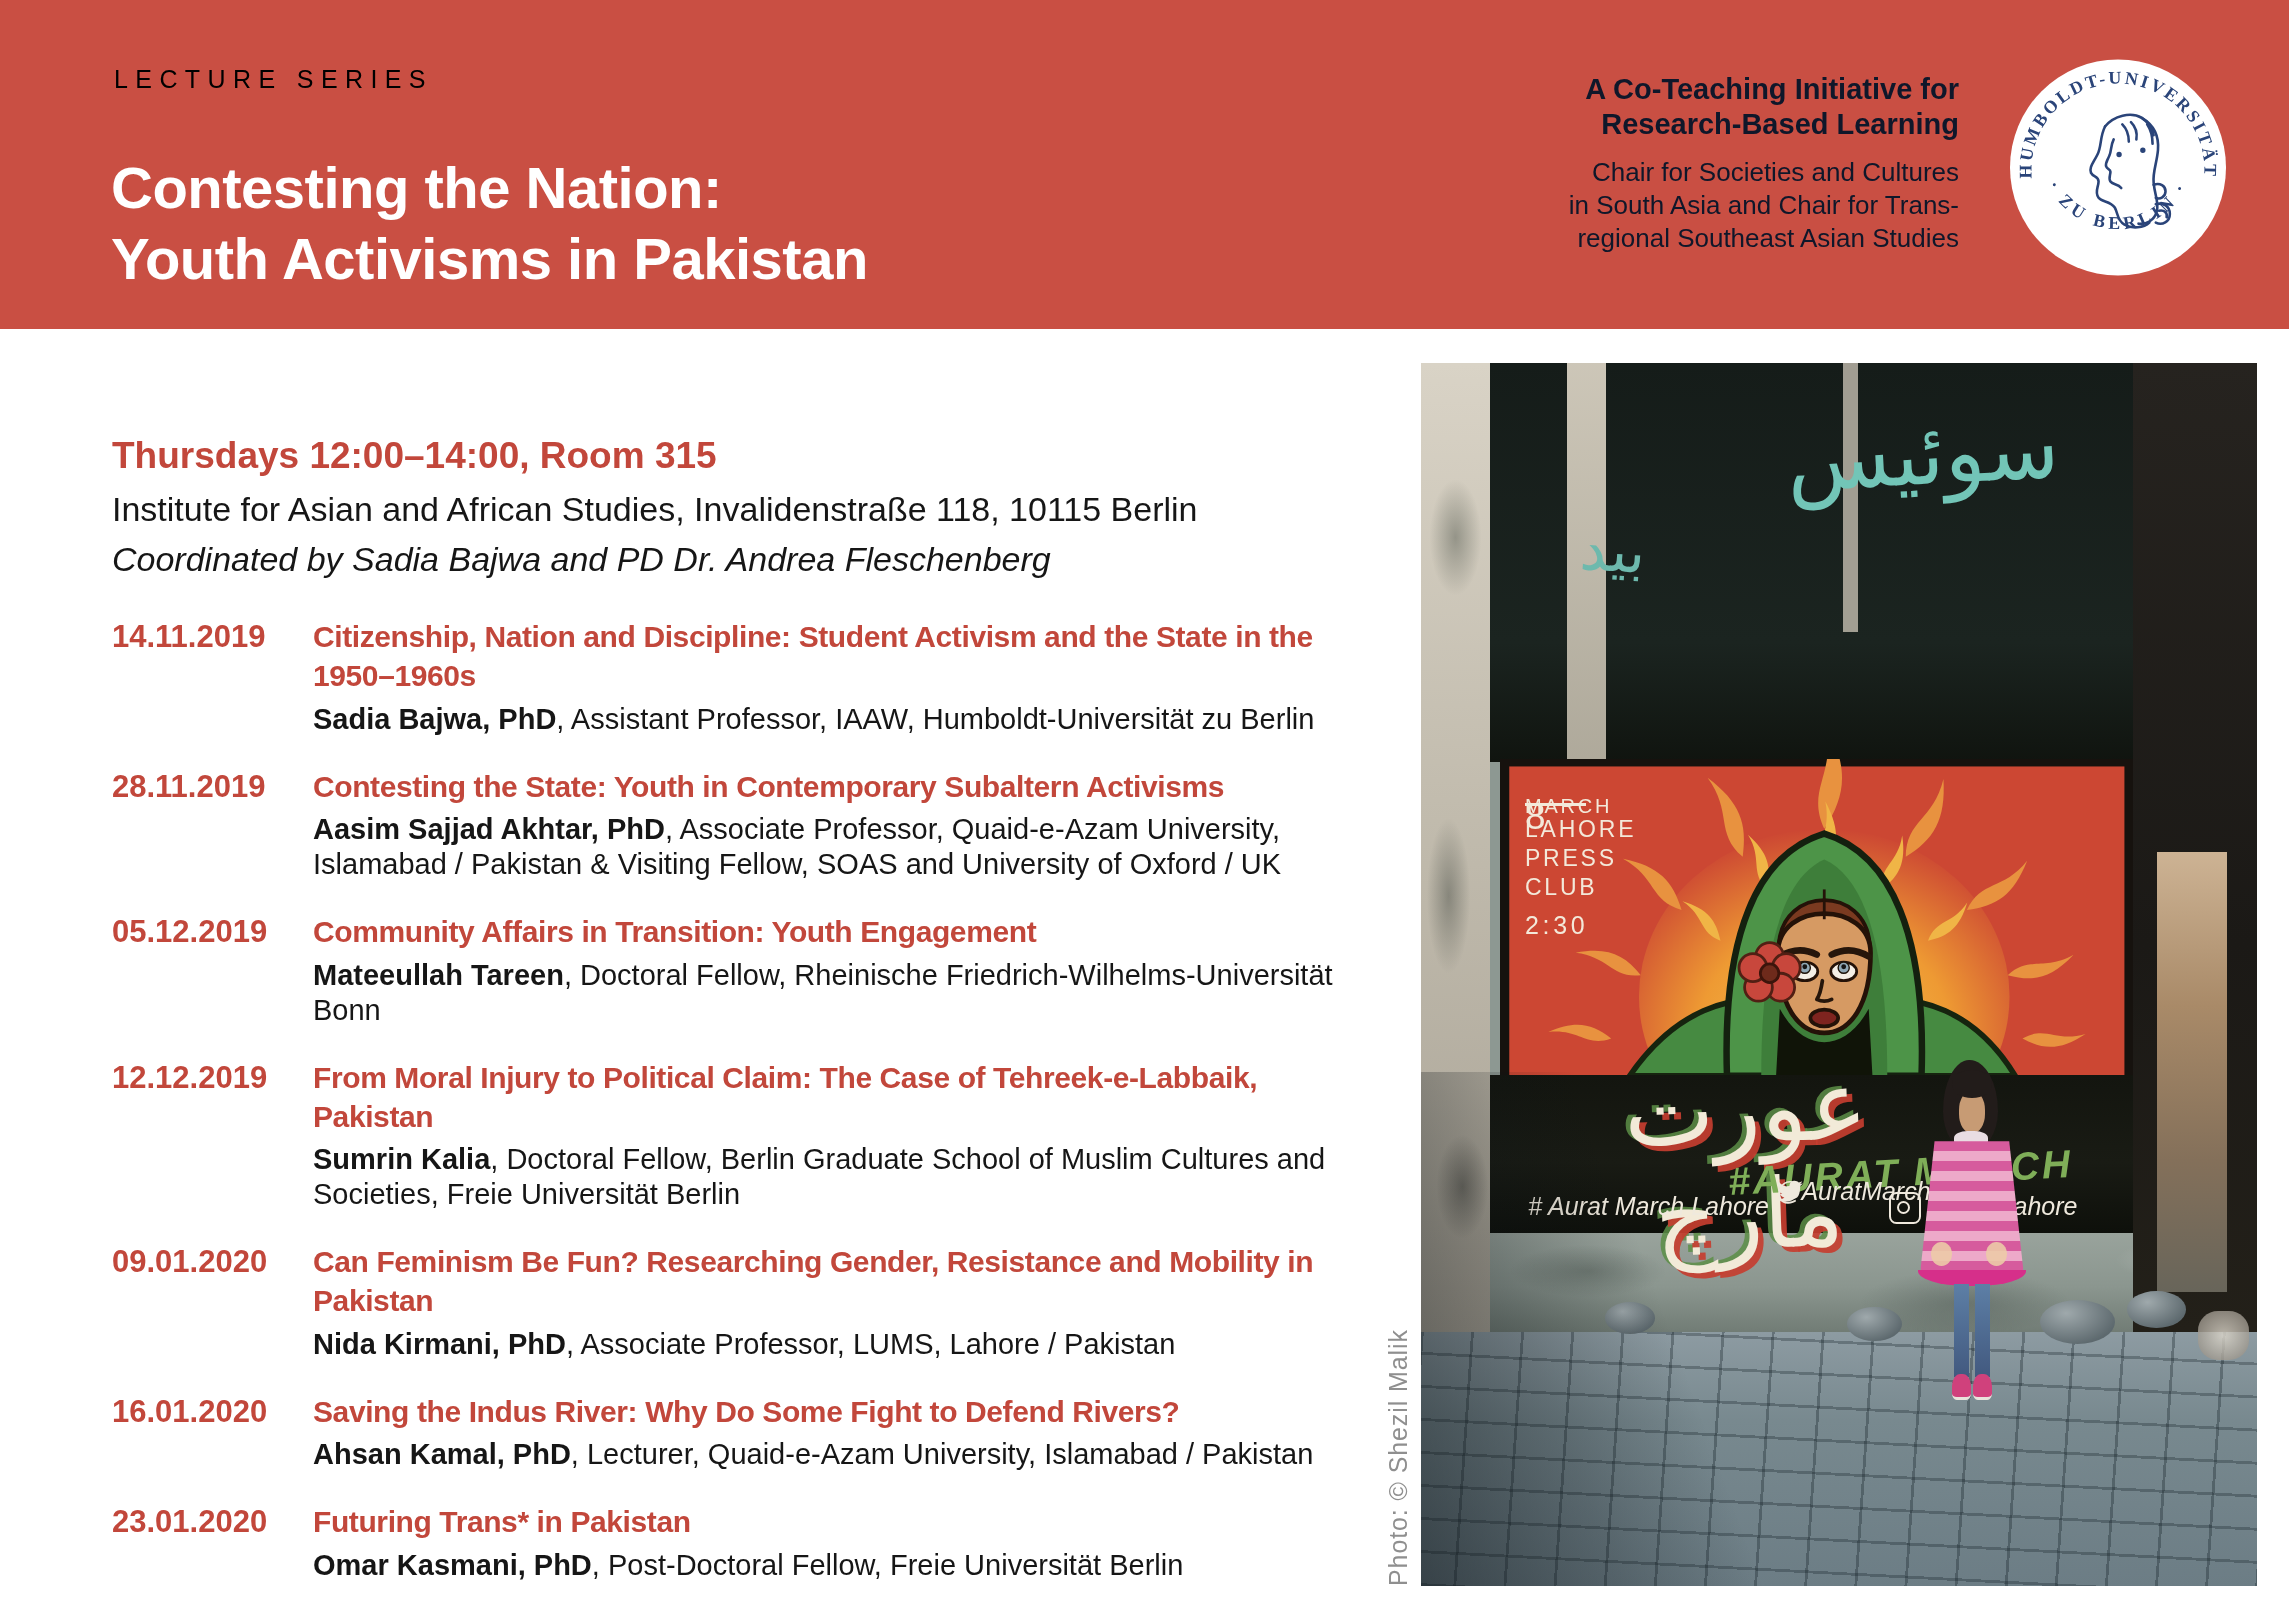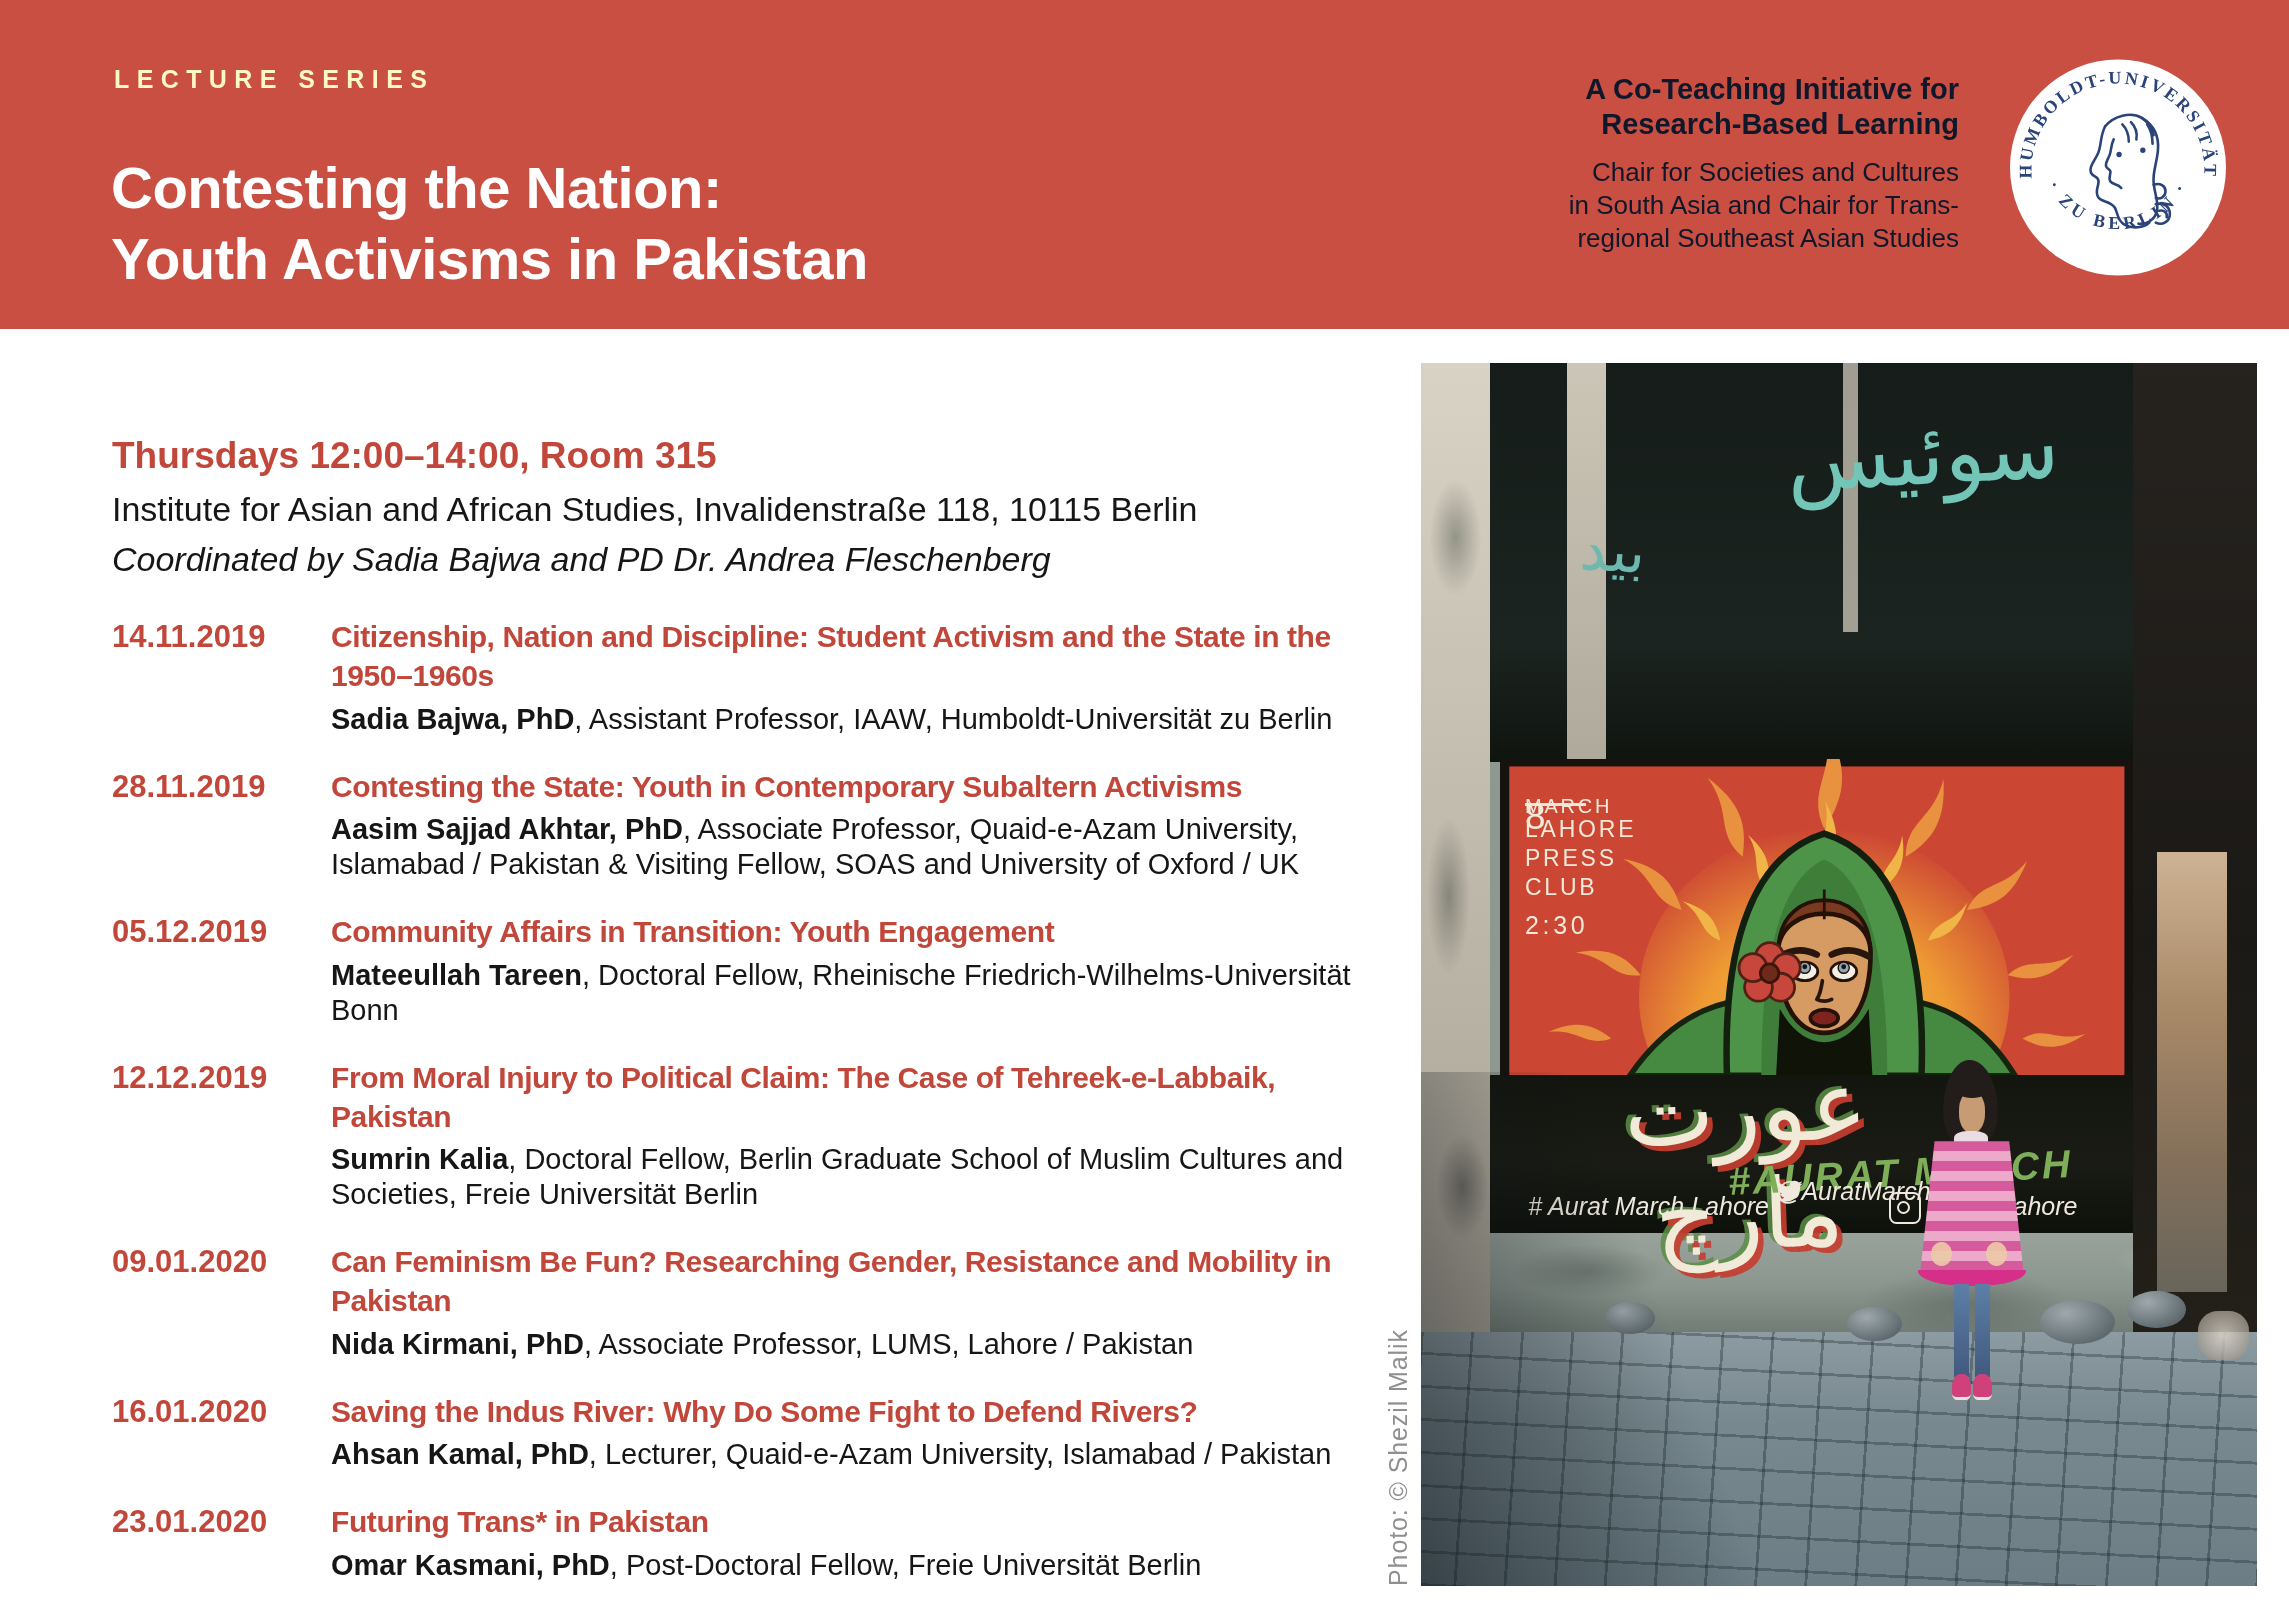--- a/index.html
+++ b/index.html
@@ -1,38 +1,38 @@
 <!DOCTYPE html>
 <html style="font-size:14.8px"><head>
 <meta charset="utf-8">
 <style>
   html,body{margin:0;padding:0;}
   body{width:2290px;height:1619px;background:#ffffff;font-family:"Liberation Sans",sans-serif;color:#151515;}
   .page{position:relative;width:2290px;height:1619px;overflow:hidden;background:#fff;}
 
   
   .band{position:absolute;left:0;top:0;width:2290px;height:329px;background:#c94f43;}
-  .series{position:absolute;left:114px;top:65px;font-size:25px;font-weight:700;letter-spacing:7.4px;color:#fef9c3;}
+  .series{position:absolute;left:114px;top:65px;font-size:25px;font-weight:400;letter-spacing:7.4px;color:#000000;}
   .title{position:absolute;left:111px;top:113px;font-size:58px;line-height:71px;font-weight:700;color:#fff;letter-spacing:-0.5px;}
   .title span{display:block;}
   .band-right{position:absolute;right:331px;top:72px;text-align:right;color:#0f172a;}
   .band-right .b1{font-size:29px;line-height:35px;font-weight:700;}
   .band-right .b2{font-size:26px;line-height:33px;margin-top:14px;font-weight:400;}
   .band-right .b1 span,.band-right .b2 span{display:block;}
   .logo{position:absolute;left:2010px;top:54px;width:216px;height:227px;}
 
   
   .info{position:absolute;left:112px;top:426px;margin-top:8px;}
   .schedule{color:#c2473b;font-weight:700;font-size:37px;line-height:44px;}
   .location{font-size:34px;line-height:50px;margin-top:5.5px;color:#161616;}
   .coord{font-size:34px;line-height:50px;font-style:italic;color:#161616;}
 
   
   .lectures{position:absolute;left:112px;top:617px;width:1283px;}
-  .lecture{display:flex;gap:53px;margin-bottom:30px;}
+  .lecture{display:flex;gap:35px;margin-bottom:30px;}
   .lec-date{flex:0 0 166px;color:#c2473b;font-weight:700;font-size:31px;line-height:39px;}
   .lec-main{flex:1;max-width:1052px;}
   .lec-title{color:#c2473b;font-weight:700;font-size:30px;line-height:39px;letter-spacing:-0.4px;}
   .lec-speaker{font-size:29px;line-height:35px;margin-top:6.5px;color:#161616;}
   .lec-speaker b{font-weight:700;}
 
   
   .photo-credit{position:absolute;left:1384px;top:1586px;transform:rotate(-90deg);transform-origin:0 0;
     font-size:25px;color:#8f8f8f;letter-spacing:0.9px;white-space:nowrap;width:425px;}
 

